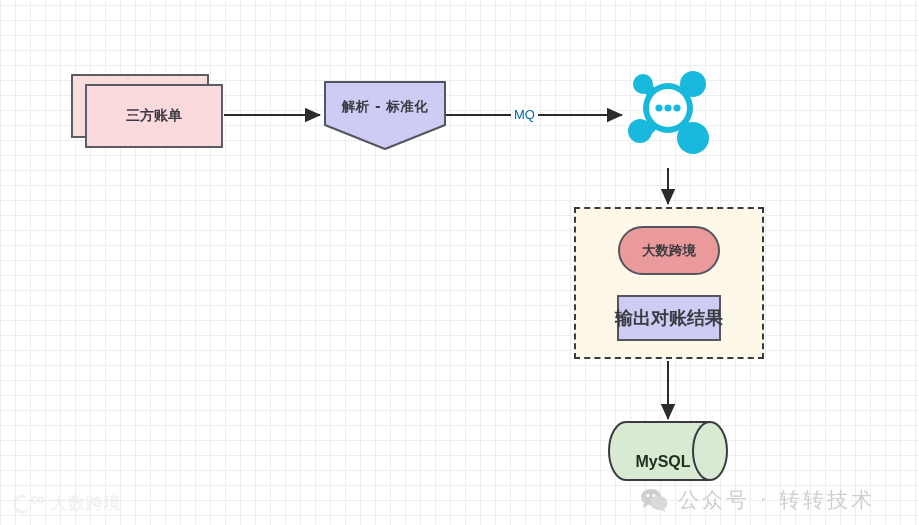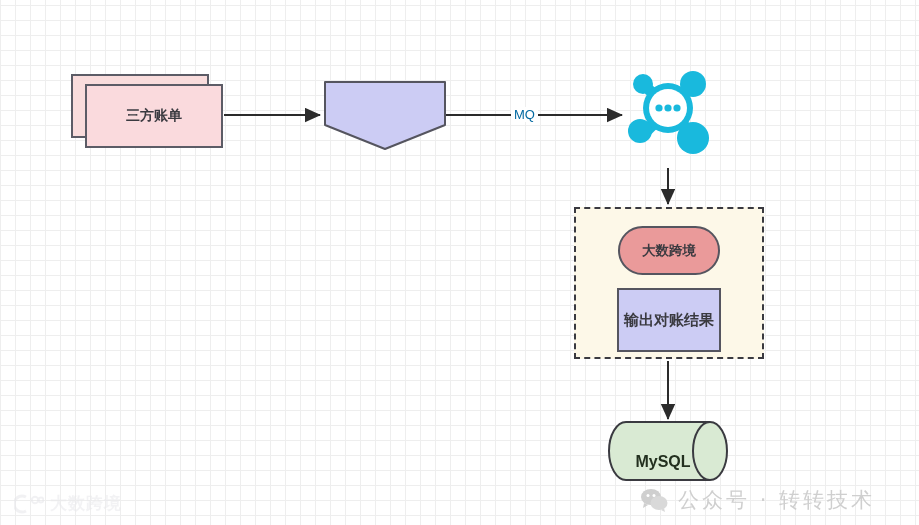--- a/index.html
+++ b/index.html
@@ -75,24 +75,24 @@
     border: 2px dashed #3a3a40;
   }
   .pill {
     left: 618px; top: 226px; width: 102px; height: 49px;
     background: #ea9a9a; border: 2px solid #55555f;
     border-radius: 26px;
     display: flex; align-items: center; justify-content: center;
     font-size: 13.5px;
   }
   .rect-lav {
-    left: 617px; top: 288px; width: 104px; height: 64px;
+    left: 617px; top: 295px; width: 104px; height: 46px;
     background: #ccccf4; border: 2px solid #55555f;
     display: flex; align-items: center; justify-content: center;
-    font-size: 15px;
+    font-size: 18px;
   }
 
   
   .cylinder { left: 608px; top: 421px; width: 120px; height: 61px; }
   .cyl-text {
     position: absolute; left: 608px; top: 421px; width: 110px; height: 61px;
     display: flex; align-items: center; justify-content: center;
     font-size: 16px; font-weight: bold; color: #23301f;
     font-family: "Liberation Sans", sans-serif;
     margin-top: 10px;
@@ -135,20 +135,21 @@
     <line x1="668" y1="361" x2="668" y2="419" stroke="#2b2b2b" stroke-width="2" marker-end="url(#ah)"></line>
   </svg>
 
   <div class="shape doc-back"></div>
   <div class="shape doc-front label-cn">三方账单</div>
 
   <div class="shape pentagon-wrap">
     <svg width="122" height="69" viewBox="0 0 122 69">
       <path d="M1,1 L121,1 L121,44 L61,68 L1,44 Z" fill="#ccccf4" stroke="#55555f" stroke-width="2" stroke-linejoin="round"></path>
     </svg>
+    <div class="pentagon-text label-cn">解析 - 标准化</div>
   </div>
 
   <div class="edge-label" style="left:511px; top:107px;">MQ</div>
 
   <div class="shape cluster-icon">
     <svg width="86" height="98" viewBox="0 0 86 98">
       <g fill="#19b9dd">
 
         <rect x="14" y="20" width="18" height="11" transform="rotate(45 23 25)"></rect>
         <rect x="54" y="20" width="18" height="11" transform="rotate(-45 63 25)"></rect>

